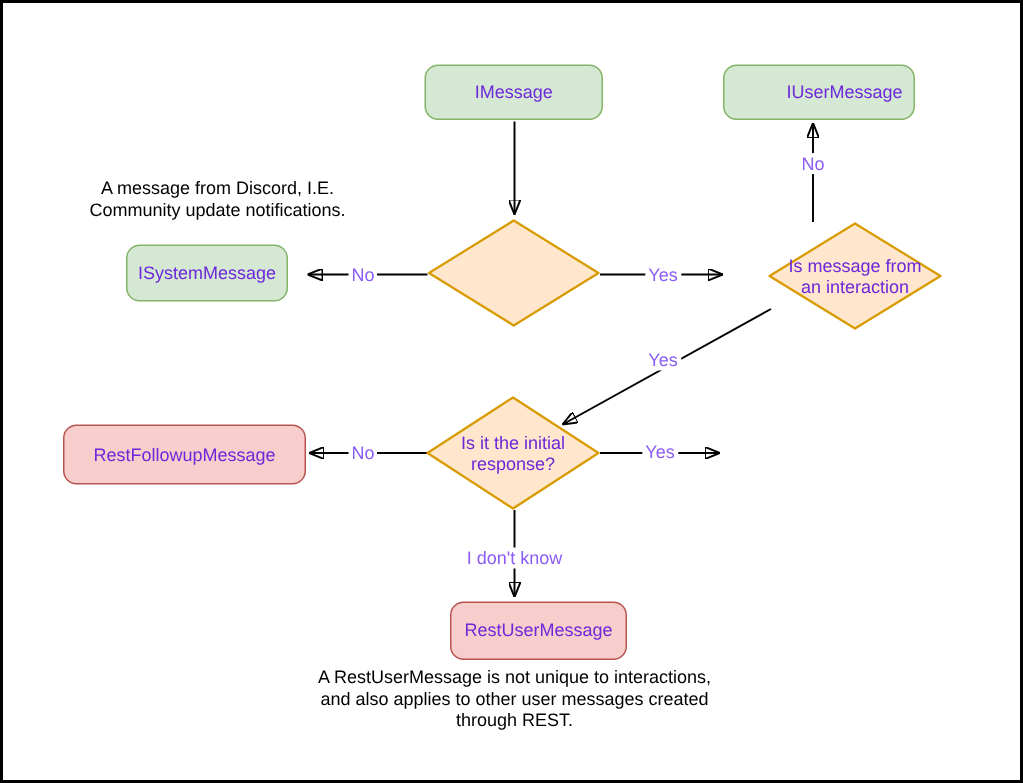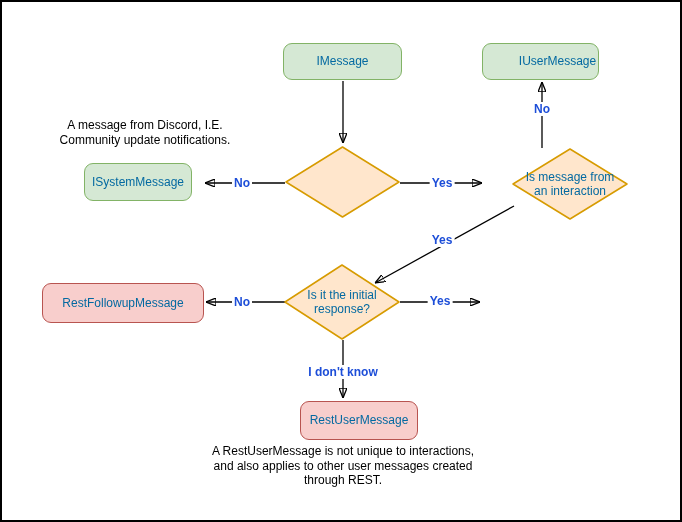--- a/index.html
+++ b/index.html
@@ -22,21 +22,21 @@
     pointer-events: none;
   }
   svg.edges path { stroke: #000000; stroke-width: 1.3; fill: none; }
   .node {
     position: absolute;
     display: flex;
     align-items: center;
     justify-content: center;
     text-align: center;
     font-size: 12px;
-    color: #0369a1;
+    color: #6d28d9;
     line-height: 1.2;
   }
   .node.box {
     border: 1.5px solid;
     border-radius: 9px;
   }
   .node.diamond { border: none; }
   .node.diamond svg {
     position: absolute;
     left: 0; top: 0;
@@ -46,24 +46,23 @@
     position: relative;
     width: 100px;
     z-index: 1;
   }
   .edge-label {
     position: absolute;
     transform: translate(-50%, -50%);
     background: #ffffff;
     padding: 0 2px;
     font-size: 12px;
-    color: #1d4ed8;
+    color: #8b5cf6;
     white-space: nowrap;
     z-index: 2;
-    font-weight: bold;
   }
   .annotation {
     position: absolute;
     transform: translateX(-50%);
     font-size: 12px;
     color: #000000;
     text-align: center;
     white-space: pre-line;
     line-height: 1.22;
   }
@@ -86,21 +85,21 @@
     <path d="M512 204 L373 281" marker-end="url(#arrow)"></path>
     <path d="M283 300 L204 300" marker-end="url(#arrow)"></path>
     <path d="M398 300 L478 300" marker-end="url(#arrow)"></path>
     <path d="M341 338 L341 396" marker-end="url(#arrow)"></path>
   </svg>
 
   <div class="node box" style="left: 281px; top: 41px; width: 119px; height: 37px; background-color: rgb(213, 232, 212); border-color: rgb(130, 179, 102);">
     <span class="lbl">IMessage</span>
   </div>
 
-  <div class="node box" style="left: 480px; top: 41px; width: 117px; height: 37px; background-color: rgb(213, 232, 212); border-color: rgb(130, 179, 102); padding-left: 34px;">
+  <div class="node box" style="left: 480px; top: 41px; width: 128px; height: 37px; background-color: rgb(213, 232, 212); border-color: rgb(130, 179, 102); padding-left: 34px;">
     <span class="lbl">IUserMessage</span>
   </div>
 
   <div class="node box" style="left: 82px; top: 161px; width: 108px; height: 38px; background-color: rgb(213, 232, 212); border-color: rgb(130, 179, 102);">
     <span class="lbl">ISystemMessage</span>
   </div>
 
   <div class="node diamond" style="left:283px; top:144px; width:115px; height:72px;">
     <svg width="115" height="72">
       <polygon points="57.5,1 114,36 57.5,71 1,36" stroke-width="1.5" stroke-linejoin="round" fill="#ffe6cc" stroke="#d79b00"></polygon>

